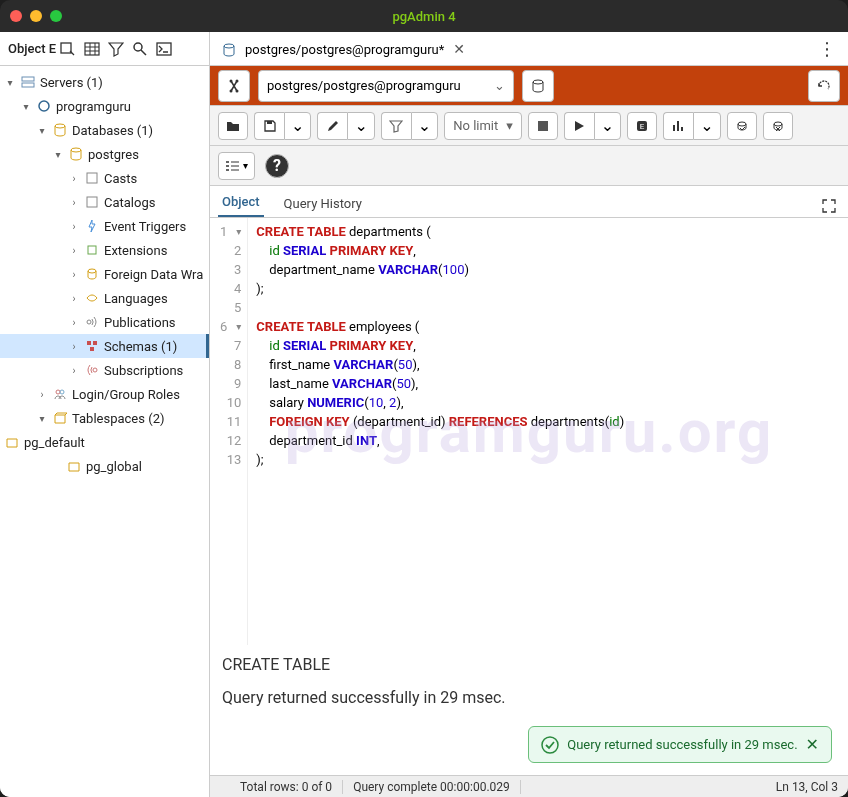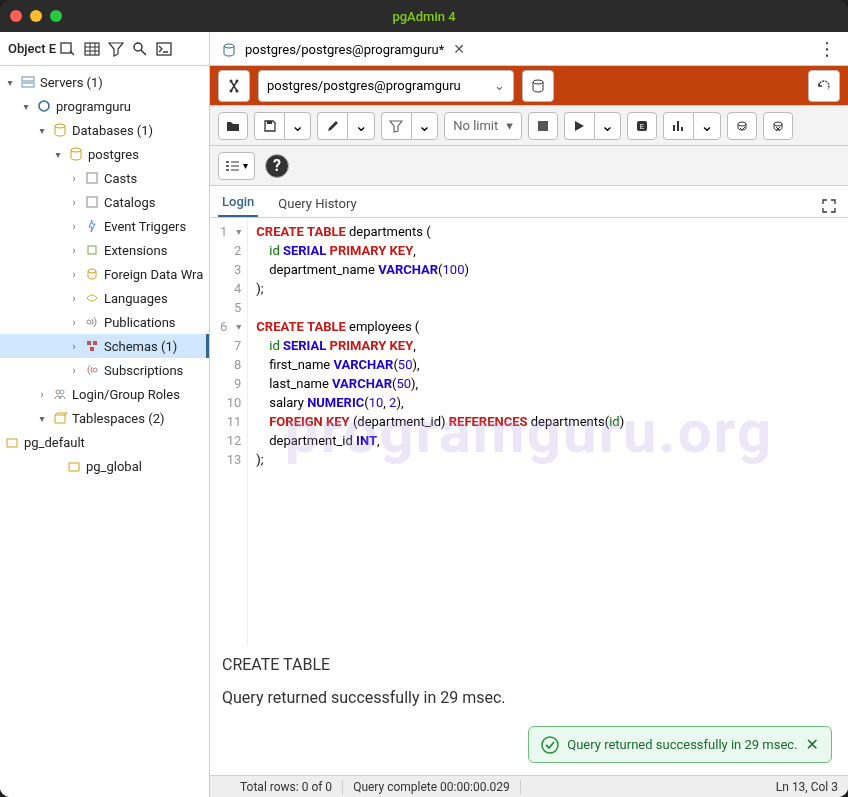--- a/index.html
+++ b/index.html
@@ -402,21 +402,21 @@
           <svg width="16" height="14">
             <path d="M1 3h3M1 7h3M1 11h3" stroke="#333" stroke-width="1.5"></path>
             <path d="M6 3h8M6 7h8M6 11h8" stroke="#333" stroke-width="1"></path>
           </svg>
           <span style="margin-left:2px;font-size:10px">▾</span>
         </div>
       <div class="tbtn" style="border-radius:50%;background:#333;color:#fff;width:24px;min-width:24px;height:24px;font-weight:bold">?</div>
     </div>
 
     <div class="qtabs">
-      <div class="qtab active">Login</div>
+      <div class="qtab active">Object</div>
       <div class="qtab">Query History</div>
       <span class="expand">
           <svg width="14" height="14">
             <path d="M1 5V1h4M13 9v4H9M1 9v4h4M13 5V1H9" stroke="#333" fill="none" stroke-width="1.3"></path>
           </svg>
         </span>
     </div>
 
     <div class="editor">
       <div class="gutter">

